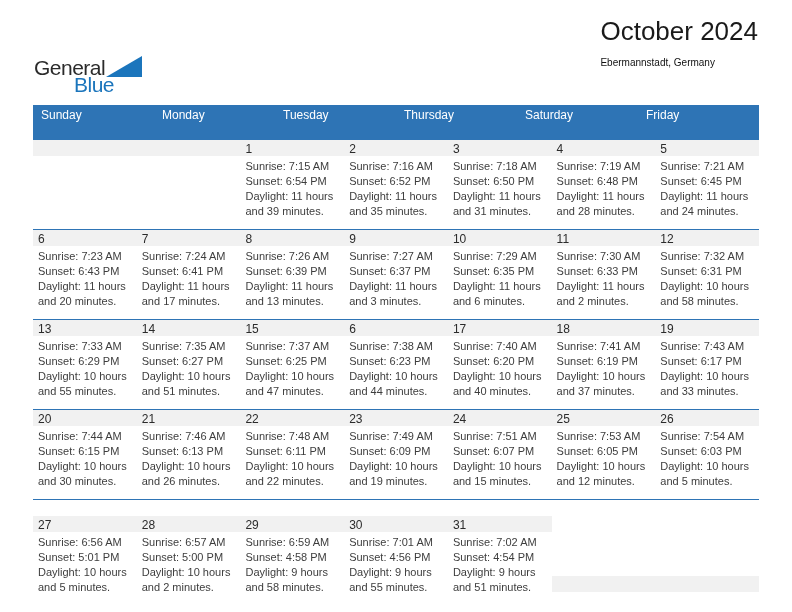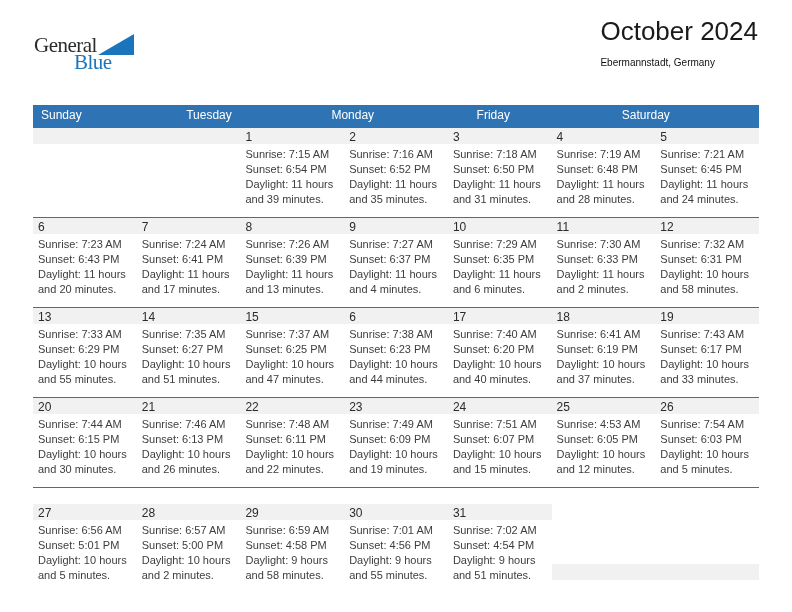--- a/index.html
+++ b/index.html
@@ -4,23 +4,22 @@
 <style>
   html, body { margin: 0; padding: 0; }
   body {
     width: 792px; height: 612px;
     background: #ffffff;
     font-family: "Liberation Sans", sans-serif;
     position: relative;
     overflow: hidden;
   }
   .logo {
-    position: absolute; left: 34px; top: 32px;
+    position: absolute; left: 34px; top: 54px;
     line-height: 1;
-    font-family: Liberation Serif, serif;
   }
   .logo-row1 {
     display: flex; align-items: flex-end;
   }
   .logo-general {
     font-size: 21px; color: #2b2b2b; letter-spacing: -0.5px;
   }
   .logo-triangle { margin-left: 1px; display: block; }
   .logo-blue {
     font-size: 21px; color: var(--logo-blue, #1b75bc);
@@ -33,21 +32,21 @@
     font-size: 26px; color: #1a1a1a;
   }
   .location-subtitle {
     font-size: 10px; color: #111111; margin-top: 10px;
   }
   .calendar {
     position: absolute; left: 33px; top: 105px; width: 726px;
   }
   .weekday-row {
     display: flex; background: var(--header-blue, #2e74b5);
-    height: 23px;
+    height: 35px;
   }
   .weekday-cell {
     flex: 1 1 0; color: #ffffff; font-size: 12px;
     line-height: 21px; padding-left: 8px; overflow: hidden; white-space: nowrap;
   }
   .week-row {
     display: flex;
     border-top: 1px solid var(--header-blue, #2e74b5);
     height: 89px;
   }
@@ -78,24 +77,25 @@
 </div>
 
 <div class="title-block">
   <div class="month-title">October 2024</div>
   <div class="location-subtitle">Ebermannstadt, Germany</div>
 </div>
 
 <div class="calendar">
   <div class="weekday-row" id="weekday-row">
       <div class="weekday-cell">Sunday</div>
+      <div class="weekday-cell">Monday</div>
       <div class="weekday-cell">Tuesday</div>
-      <div class="weekday-cell">Monday</div>
+      <div class="weekday-cell">Thursday</div>
+      <div class="weekday-cell">Saturday</div>
       <div class="weekday-cell">Friday</div>
-      <div class="weekday-cell">Saturday</div>
     </div>
   <div id="weeks-container">
       <div class="week-row">
         <div class="day-cell">
           <div class="day-band"></div>
           <div class="cell-lines"></div>
         </div>
         <div class="day-cell">
           <div class="day-band"></div>
           <div class="cell-lines"></div>
@@ -173,21 +173,21 @@
             <div class="cell-line">Daylight: 11 hours</div>
             <div class="cell-line">and 13 minutes.</div>
           </div>
         </div>
         <div class="day-cell">
           <div class="day-band">9</div>
           <div class="cell-lines">
             <div class="cell-line">Sunrise: 7:27 AM</div>
             <div class="cell-line">Sunset: 6:37 PM</div>
             <div class="cell-line">Daylight: 11 hours</div>
-            <div class="cell-line">and 4 minutes.</div>
+            <div class="cell-line">and 3 minutes.</div>
           </div>
         </div>
         <div class="day-cell">
           <div class="day-band">10</div>
           <div class="cell-lines">
             <div class="cell-line">Sunrise: 7:29 AM</div>
             <div class="cell-line">Sunset: 6:35 PM</div>
             <div class="cell-line">Daylight: 11 hours</div>
             <div class="cell-line">and 6 minutes.</div>
           </div>
@@ -253,21 +253,21 @@
           <div class="cell-lines">
             <div class="cell-line">Sunrise: 7:40 AM</div>
             <div class="cell-line">Sunset: 6:20 PM</div>
             <div class="cell-line">Daylight: 10 hours</div>
             <div class="cell-line">and 40 minutes.</div>
           </div>
         </div>
         <div class="day-cell">
           <div class="day-band">18</div>
           <div class="cell-lines">
-            <div class="cell-line">Sunrise: 6:41 AM</div>
+            <div class="cell-line">Sunrise: 7:41 AM</div>
             <div class="cell-line">Sunset: 6:19 PM</div>
             <div class="cell-line">Daylight: 10 hours</div>
             <div class="cell-line">and 37 minutes.</div>
           </div>
         </div>
         <div class="day-cell">
           <div class="day-band">19</div>
           <div class="cell-lines">
             <div class="cell-line">Sunrise: 7:43 AM</div>
             <div class="cell-line">Sunset: 6:17 PM</div>
@@ -318,21 +318,21 @@
           <div class="cell-lines">
             <div class="cell-line">Sunrise: 7:51 AM</div>
             <div class="cell-line">Sunset: 6:07 PM</div>
             <div class="cell-line">Daylight: 10 hours</div>
             <div class="cell-line">and 15 minutes.</div>
           </div>
         </div>
         <div class="day-cell">
           <div class="day-band">25</div>
           <div class="cell-lines">
-            <div class="cell-line">Sunrise: 4:53 AM</div>
+            <div class="cell-line">Sunrise: 7:53 AM</div>
             <div class="cell-line">Sunset: 6:05 PM</div>
             <div class="cell-line">Daylight: 10 hours</div>
             <div class="cell-line">and 12 minutes.</div>
           </div>
         </div>
         <div class="day-cell">
           <div class="day-band">26</div>
           <div class="cell-lines">
             <div class="cell-line">Sunrise: 7:54 AM</div>
             <div class="cell-line">Sunset: 6:03 PM</div>

